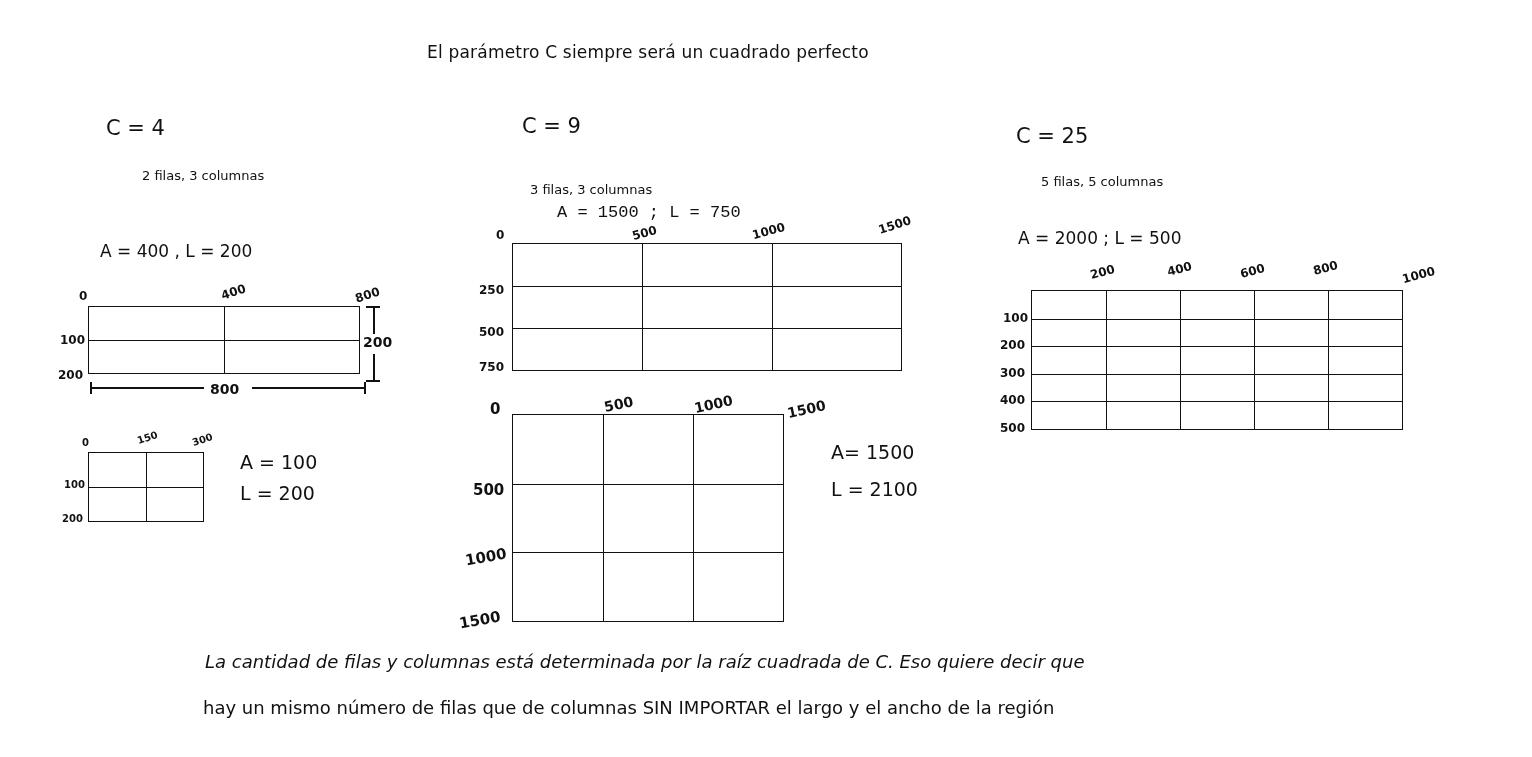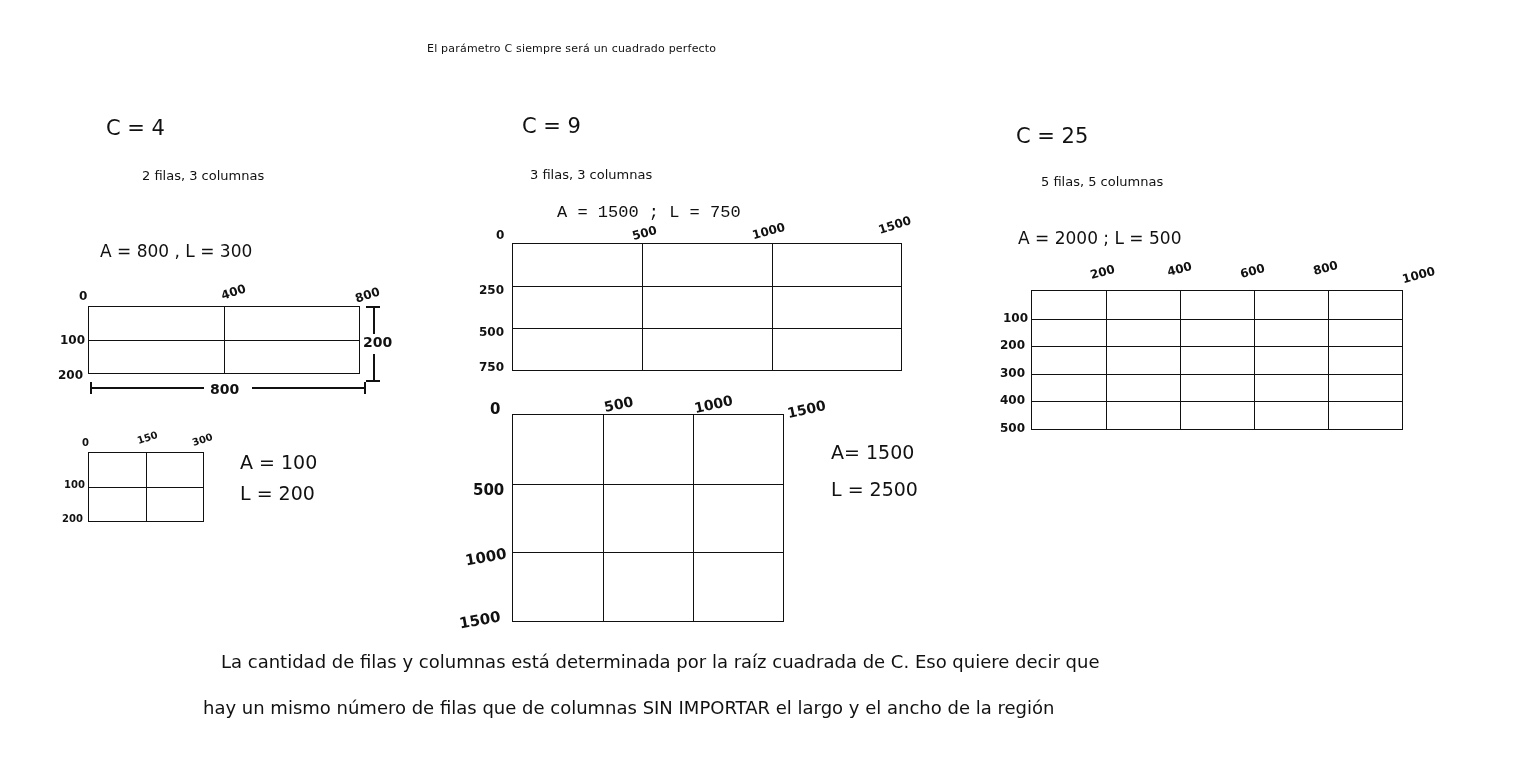--- a/index.html
+++ b/index.html
@@ -7,21 +7,21 @@
     width:1532px;height:757px;
     background:#ffffff;
     font-family:"DejaVu Sans", sans-serif;
     color:#111111;
     position:relative;
     overflow:hidden;
   }
   .abs{position:absolute;}
   .hand{font-family:"DejaVu Sans", sans-serif;}
   .title{
-    font-size:11px;letter-spacing:.2px;white-space:nowrap;
+    font-size:17px;letter-spacing:.2px;white-space:nowrap;
   }
   .caseTitle{font-size:21px;white-space:nowrap;}
   .caseSub{font-size:13px;white-space:nowrap;}
   .annot{font-size:17px;white-space:nowrap;}
   .tick{font-size:12px;white-space:nowrap;font-weight:bold;}
   .tickSm{font-size:10px;white-space:nowrap;font-weight:bold;}
   .bigAnnot{font-size:19px;white-space:nowrap;}
   .footer{font-size:18px;line-height:28px;white-space:nowrap;}
 
   
@@ -32,21 +32,21 @@
   .bracket{position:absolute;}
 </style>
 </head>
 <body>
 
 <div class="abs title hand" style="left:427px;top:42px;">El parámetro C siempre será un cuadrado perfecto</div>
 
 <div class="abs caseTitle hand" style="left:106px;top:116px;">C = 4</div>
 <div class="abs caseSub hand" style="left:142px;top:168px;">2 filas, 3 columnas</div>
 
-<div class="abs annot hand" style="left:100px;top:241px;">A = 800 ,  L = 300</div>
+<div class="abs annot hand" style="left:100px;top:241px;">A = 400 ,  L = 200</div>
 
 <div class="grid" style="left:88px;top:306px;width:272px;height:68px;">
   <div class="gline-v" style="left:50%;"></div>
   <div class="gline-h" style="top:50%;"></div>
 </div>
 <div class="abs tick hand" style="left:79px;top:289px;">0</div>
 <div class="abs tick hand" style="left:221px;top:285px;transform:rotate(-18deg);">400</div>
 <div class="abs tick hand" style="left:355px;top:288px;transform:rotate(-18deg);">800</div>
 <div class="abs tick hand" style="left:60px;top:333px;">100</div>
 <div class="abs tick hand" style="left:58px;top:368px;">200</div>
@@ -69,21 +69,21 @@
 </div>
 <div class="abs tickSm hand" style="left:82px;top:437px;">0</div>
 <div class="abs tickSm hand" style="left:137px;top:432px;transform:rotate(-18deg);">150</div>
 <div class="abs tickSm hand" style="left:192px;top:434px;transform:rotate(-18deg);">300</div>
 <div class="abs tickSm hand" style="left:64px;top:479px;">100</div>
 <div class="abs tickSm hand" style="left:62px;top:513px;">200</div>
 <div class="abs bigAnnot hand" style="left:240px;top:451px;">A = 100</div>
 <div class="abs bigAnnot hand" style="left:240px;top:482px;">L = 200</div>
 
 <div class="abs caseTitle hand" style="left:522px;top:114px;">C = 9</div>
-<div class="abs caseSub hand" style="left:530px;top:167px;">3 filas, 3 columnas</div>
+<div class="abs caseSub hand" style="left:530px;top:182px;">3 filas, 3 columnas</div>
 
 <div class="abs annot hand" style="left:557px;top:203px;font-family:Liberation Mono, monospace;">A = 1500 ;  L = 750</div>
 
 <div class="grid" style="left:512px;top:243px;width:390px;height:128px;">
   <div class="gline-v" style="left:33.33%;"></div>
   <div class="gline-v" style="left:66.66%;"></div>
   <div class="gline-h" style="top:33.33%;"></div>
   <div class="gline-h" style="top:66.66%;"></div>
 </div>
 <div class="abs tick hand" style="left:496px;top:228px;">0</div>
@@ -101,21 +101,21 @@
   <div class="gline-h" style="top:66.66%;border-top-width:1.1px;"></div>
 </div>
 <div class="abs tick hand" style="left:490px;top:400px;font-size:15px;">0</div>
 <div class="abs tick hand" style="left:604px;top:396px;transform:rotate(-12deg);font-size:14px;">500</div>
 <div class="abs tick hand" style="left:694px;top:396px;transform:rotate(-12deg);font-size:14px;">1000</div>
 <div class="abs tick hand" style="left:787px;top:401px;transform:rotate(-12deg);font-size:14px;">1500</div>
 <div class="abs tick hand" style="left:473px;top:481px;font-size:15px;">500</div>
 <div class="abs tick hand" style="left:465px;top:548px;font-size:15px;transform:rotate(-10deg);">1000</div>
 <div class="abs tick hand" style="left:459px;top:611px;font-size:15px;transform:rotate(-10deg);">1500</div>
 <div class="abs bigAnnot hand" style="left:831px;top:441px;">A= 1500</div>
-<div class="abs bigAnnot hand" style="left:831px;top:478px;">L = 2500</div>
+<div class="abs bigAnnot hand" style="left:831px;top:478px;">L = 2100</div>
 
 <div class="abs caseTitle hand" style="left:1016px;top:124px;text-align:right;">C = 25</div>
 <div class="abs caseSub hand" style="left:1041px;top:174px;">5 filas, 5 columnas</div>
 
 <div class="abs annot hand" style="left:1018px;top:228px;">A = 2000  ;   L = 500</div>
 
 <div class="grid" style="left:1031px;top:290px;width:372px;height:140px;border-width:1.2px;">
   <div class="gline-v thin" style="left:20%;"></div>
   <div class="gline-v thin" style="left:40%;"></div>
   <div class="gline-v thin" style="left:60%;"></div>
@@ -129,14 +129,14 @@
 <div class="abs tick hand" style="left:1167px;top:262px;transform:rotate(-15deg);">400</div>
 <div class="abs tick hand" style="left:1240px;top:264px;transform:rotate(-15deg);">600</div>
 <div class="abs tick hand" style="left:1313px;top:261px;transform:rotate(-15deg);">800</div>
 <div class="abs tick hand" style="left:1402px;top:268px;transform:rotate(-15deg);">1000</div>
 <div class="abs tick hand" style="left:1003px;top:311px;">100</div>
 <div class="abs tick hand" style="left:1000px;top:338px;">200</div>
 <div class="abs tick hand" style="left:1000px;top:366px;">300</div>
 <div class="abs tick hand" style="left:1000px;top:393px;">400</div>
 <div class="abs tick hand" style="left:1000px;top:421px;">500</div>
 
-<div class="abs footer hand" style="left:221px;top:648px;">La cantidad de filas y columnas está determinada por la raíz cuadrada de C. Eso quiere decir que</div>
+<div class="abs footer hand" style="left:205px;top:648px;font-style:italic;">La cantidad de filas y columnas está determinada por la raíz cuadrada de C. Eso quiere decir que</div>
 <div class="abs footer hand" style="left:203px;top:694px;">hay un mismo número de filas que de columnas SIN IMPORTAR el largo y el ancho de la región</div>
 
 </body></html>

